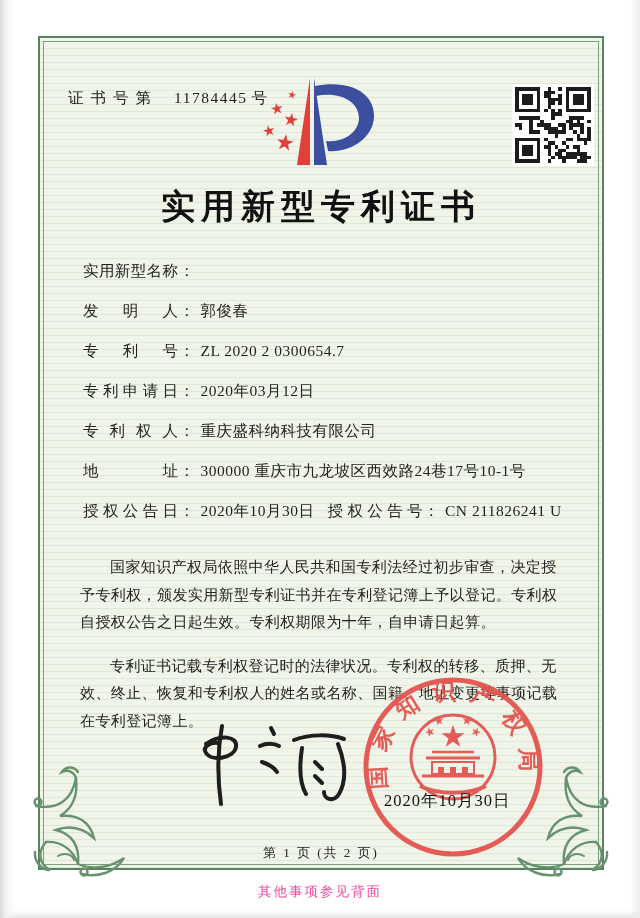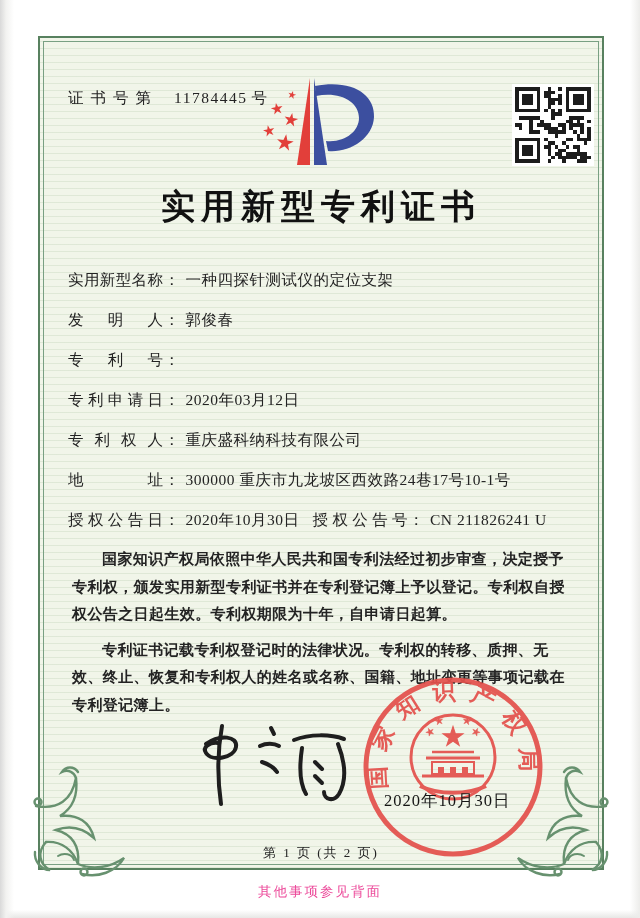--- a/index.html
+++ b/index.html
@@ -23,27 +23,27 @@
   .cert::before{content:"";position:absolute;inset:3px;border:1px solid #79a083;pointer-events:none;}
   .cert-no{position:absolute;left:28px;top:50px;font-size:15.5px;}
   .cert-no .sp{letter-spacing:7px;}
   .cert-no .num{letter-spacing:1.5px;margin-left:16px;}
   .cert-no .suf{margin-left:4px;}
   .logo{position:absolute;left:201px;top:34px;width:160px;height:102px;}
   .qr{position:absolute;left:472px;top:46px;width:76px;height:76px;background:#fff;padding:3px;}
   .title{position:absolute;left:0;top:146px;width:100%;text-align:center;
     font-size:34px;font-weight:bold;letter-spacing:6px;color:#111;}
   .fields{position:absolute;left:28px;top:222px;width:520px;font-size:15.5px;}
-  .frow{display:flex;align-items:center;height:40px;line-height:22px;}
+  .frow{display:flex;align-items:flex-start;height:40px;line-height:22px;margin-left:15px;}
   .flabel{display:inline-block;width:95px;text-align:justify;text-align-last:justify;}
   .fcolon{margin:0 6px 0 1px;}
   .fvalue{letter-spacing:0.5px;}
   .fvalue-fixed{width:127px;letter-spacing:0.5px;}
   .paras{position:absolute;left:24px;top:500px;width:520px;font-size:15px;line-height:1.84;letter-spacing:0.4px;}
-  .paras p{margin:8px;text-indent:2em;font-weight:bold;}
+  .paras p{margin:16px;text-indent:2em;}
   .sig-block{position:absolute;left:34px;top:712px;font-size:16.5px;line-height:31px;
     font-family:"Liberation Sans","DejaVu Sans",sans-serif;color:#1d1d1d;}
   .sig-svg{position:absolute;left:142px;top:676px;width:180px;height:104px;}
   .seal{position:absolute;left:318px;top:634px;width:190px;height:190px;}
   .seal svg{opacity:0.93;}
   .seal-date{position:absolute;left:344px;top:752px;width:170px;font-size:16.5px;color:#161616;letter-spacing:1px;z-index:3;}
   .page-info{position:absolute;left:0;top:806px;width:100%;text-align:center;font-size:13px;letter-spacing:2px;}
   .back-note{position:absolute;left:0;top:883px;width:100%;text-align:center;font-size:13.5px;letter-spacing:2px;color:#ec4899;}
   .orn{position:absolute;width:118px;height:118px;z-index:2;}
   .orn-left{left:-12px;bottom:-14px;}
@@ -296,30 +296,30 @@
       <rect x="18" y="20" width="1" height="1"></rect>
       <rect x="19" y="20" width="1" height="1"></rect>
     </svg>
 
   <div class="title">实用新型专利证书</div>
 
   <div class="fields">
     <div class="frow">
       <span class="flabel">实用新型名称</span>
         <span class="fcolon">：</span>
-        <span class="fvalue">一种四探针测试仪的定位支架</span>
     </div>
     <div class="frow">
       <span class="flabel">发明人</span>
         <span class="fcolon">：</span>
         <span class="fvalue">郭俊春</span>
     </div>
     <div class="frow">
       <span class="flabel">专利号</span>
         <span class="fcolon">：</span>
+        <span class="fvalue">ZL 2020 2 0300654.7</span>
     </div>
     <div class="frow">
       <span class="flabel">专利申请日</span>
         <span class="fcolon">：</span>
         <span class="fvalue">2020年03月12日</span>
     </div>
     <div class="frow">
       <span class="flabel">专利权人</span>
         <span class="fcolon">：</span>
         <span class="fvalue">重庆盛科纳科技有限公司</span>

